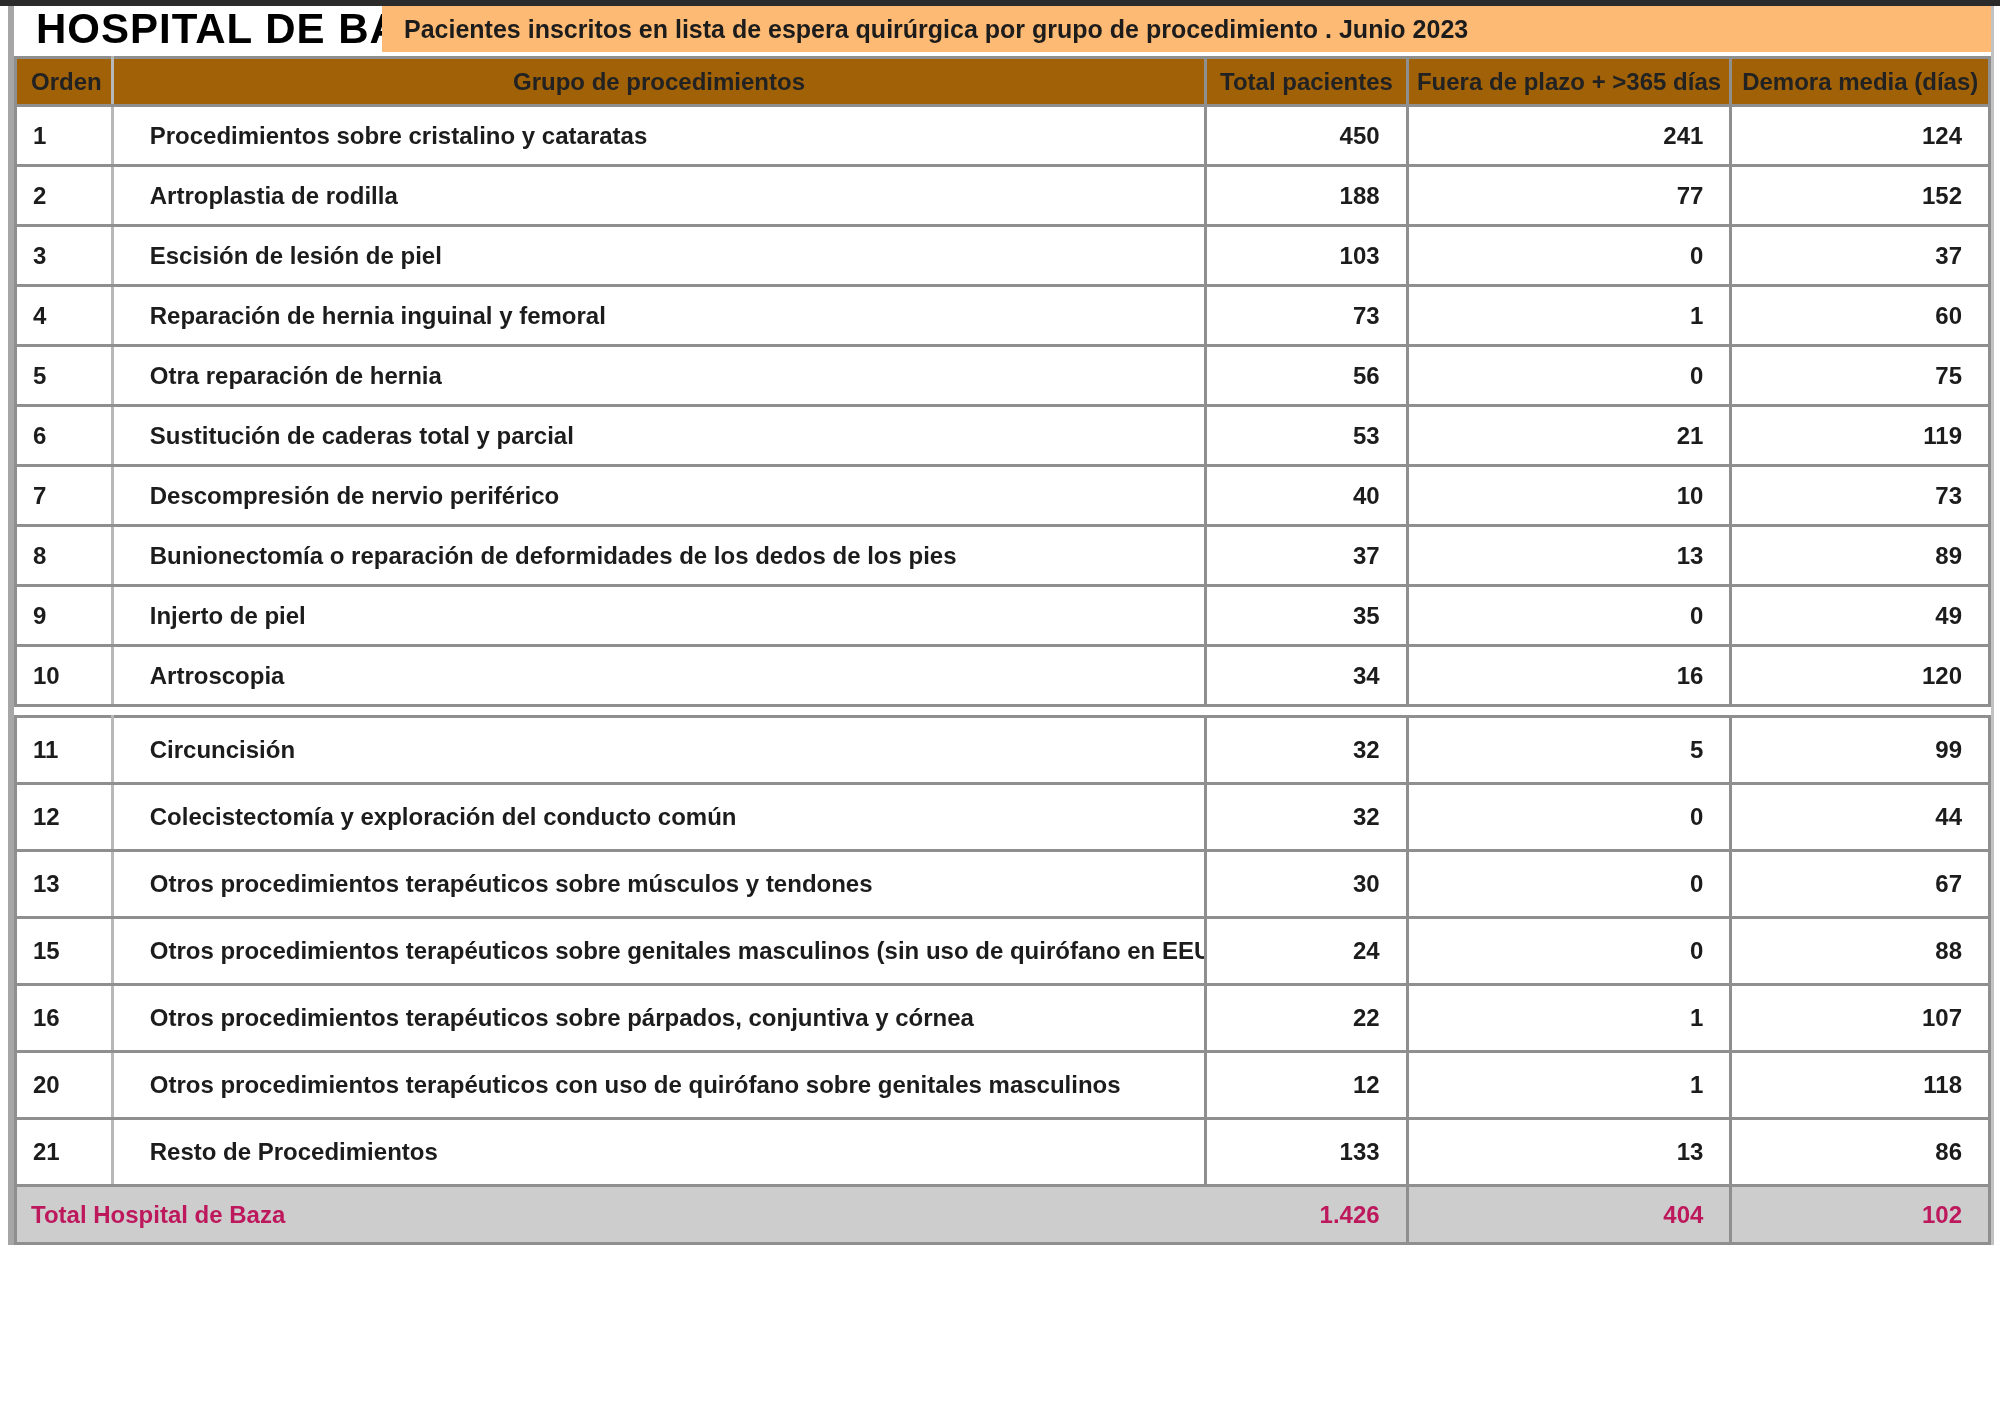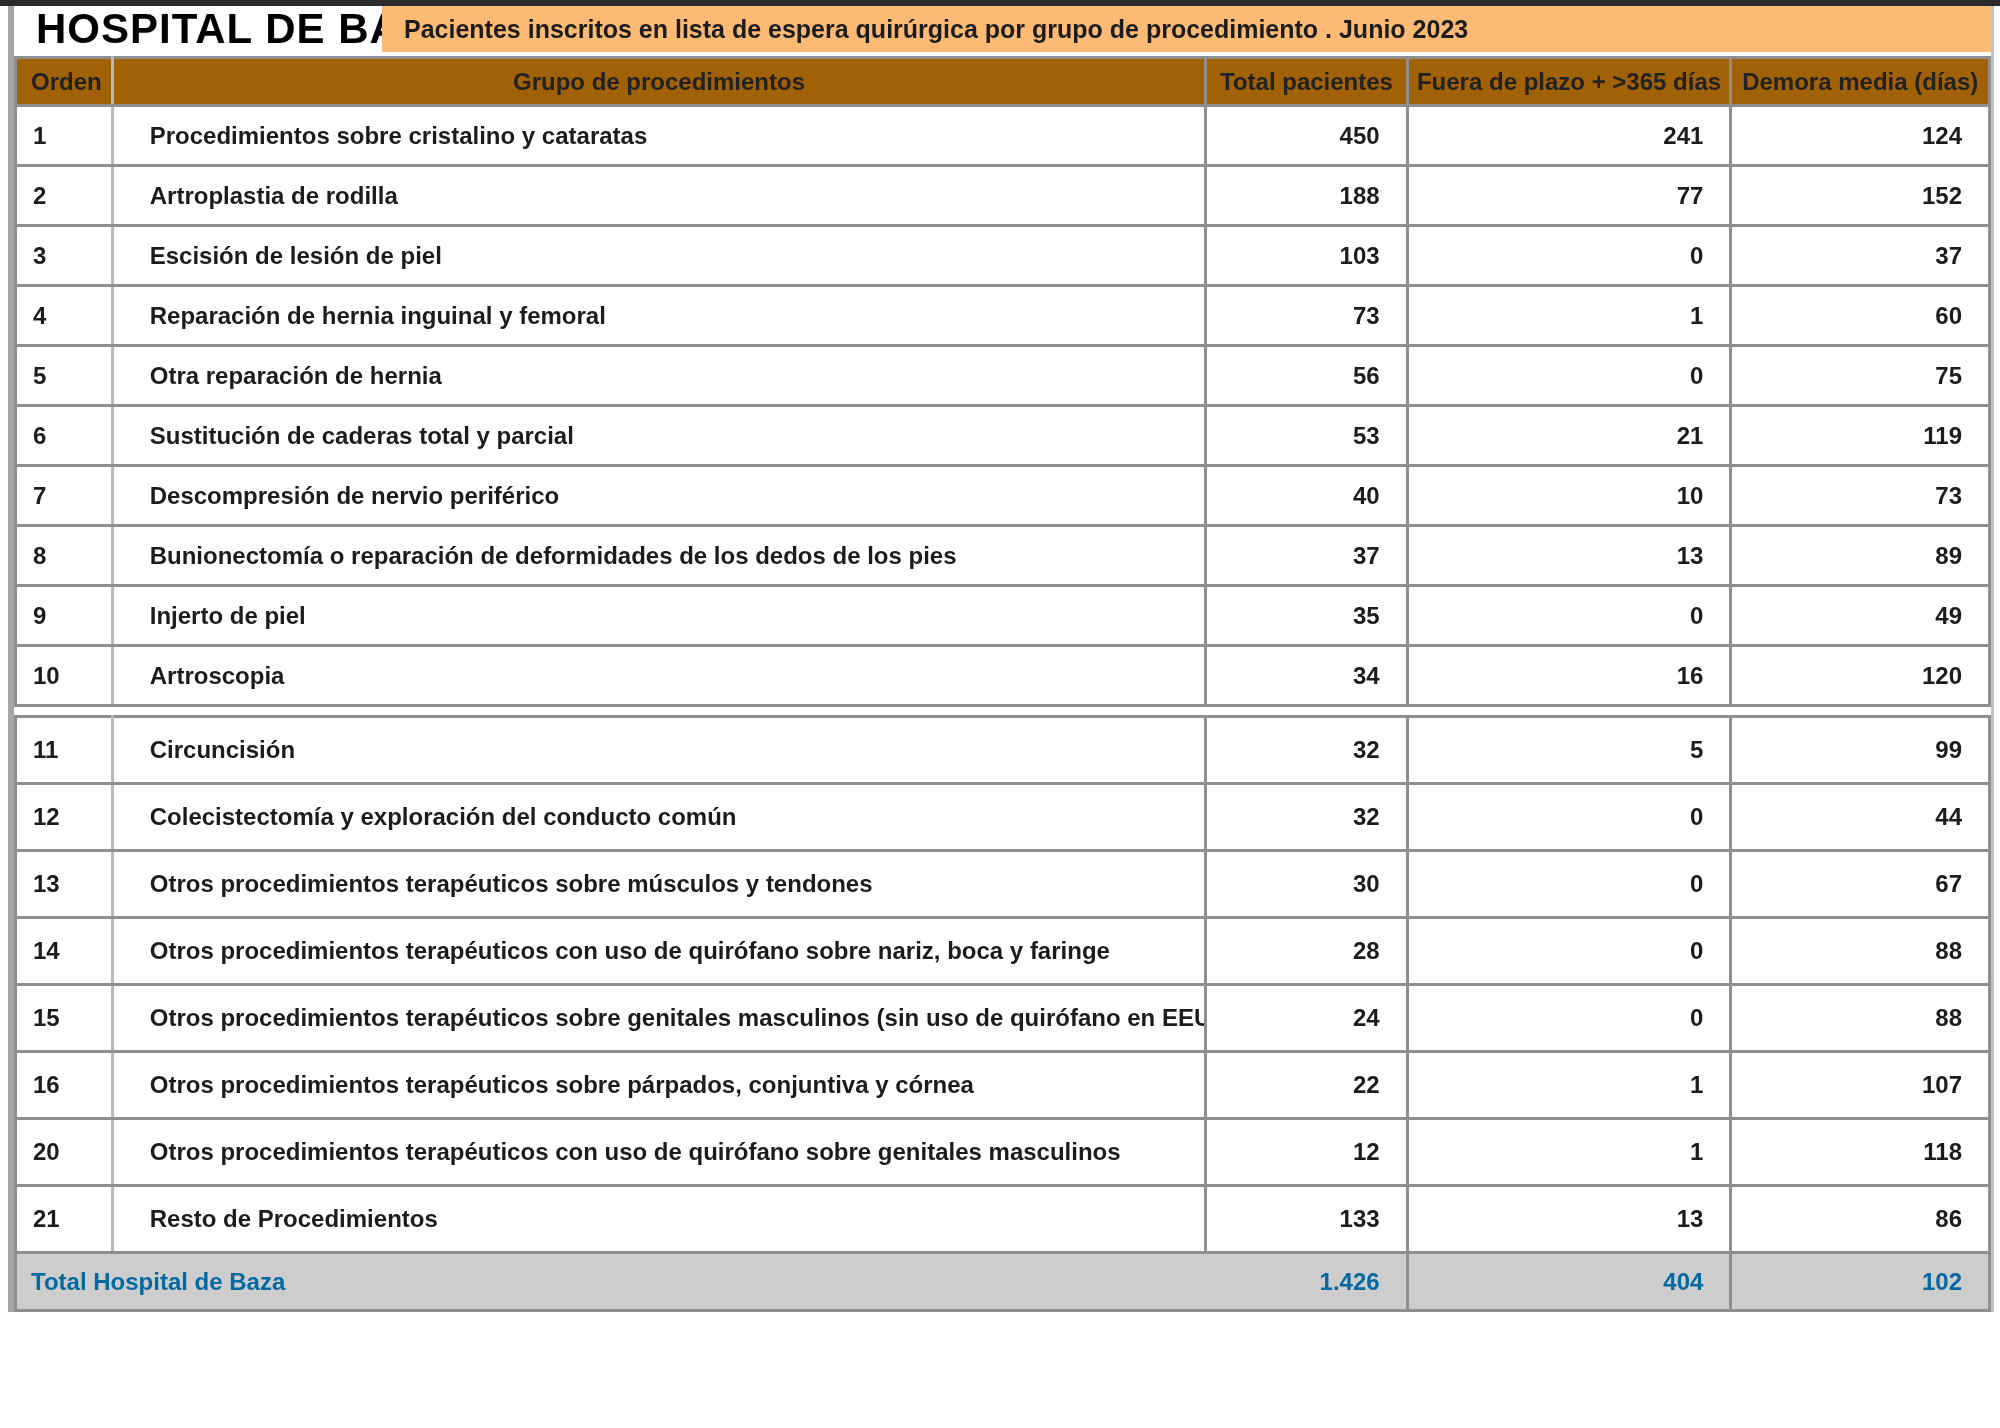--- a/index.html
+++ b/index.html
@@ -76,21 +76,21 @@
   .t2 td { height: 67px; }
   td.col-orden { text-align: left; padding-left: 16px; }
   td.col-grupo { text-align: left; padding-left: 36px; }
   td.col-num   { text-align: right; padding-right: 26px; }
   td.col-orden, th.col-orden { border-right-color: #b8b8b8; }
   .section-gap { height: 8px; background: #ffffff; }
   
   .t2 tr.total-row td {
     background: #cdcdcd;
     height: 58px;
-    color: #0369a1;
+    color: #be185d;
   }
   .t2 tr.total-row td.total-label {
     text-align: left;
     padding-left: 14px;
     border-right-color: #cdcdcd;
   }
 </style>
 </head>
 <body>
 
@@ -220,27 +220,20 @@
           <td class="col-num">44</td>
         </tr>
         <tr>
           <td class="col-orden">13</td>
           <td class="col-grupo">Otros procedimientos terapéuticos sobre músculos y tendones</td>
           <td class="col-num">30</td>
           <td class="col-num">0</td>
           <td class="col-num">67</td>
         </tr>
         <tr>
-          <td class="col-orden">14</td>
-          <td class="col-grupo">Otros procedimientos terapéuticos con uso de quirófano sobre nariz, boca y faringe</td>
-          <td class="col-num">28</td>
-          <td class="col-num">0</td>
-          <td class="col-num">88</td>
-        </tr>
-        <tr>
           <td class="col-orden">15</td>
           <td class="col-grupo">Otros procedimientos terapéuticos sobre genitales masculinos (sin uso de quirófano en EEUU)</td>
           <td class="col-num">24</td>
           <td class="col-num">0</td>
           <td class="col-num">88</td>
         </tr>
         <tr>
           <td class="col-orden">16</td>
           <td class="col-grupo">Otros procedimientos terapéuticos sobre párpados, conjuntiva y córnea</td>
           <td class="col-num">22</td>

